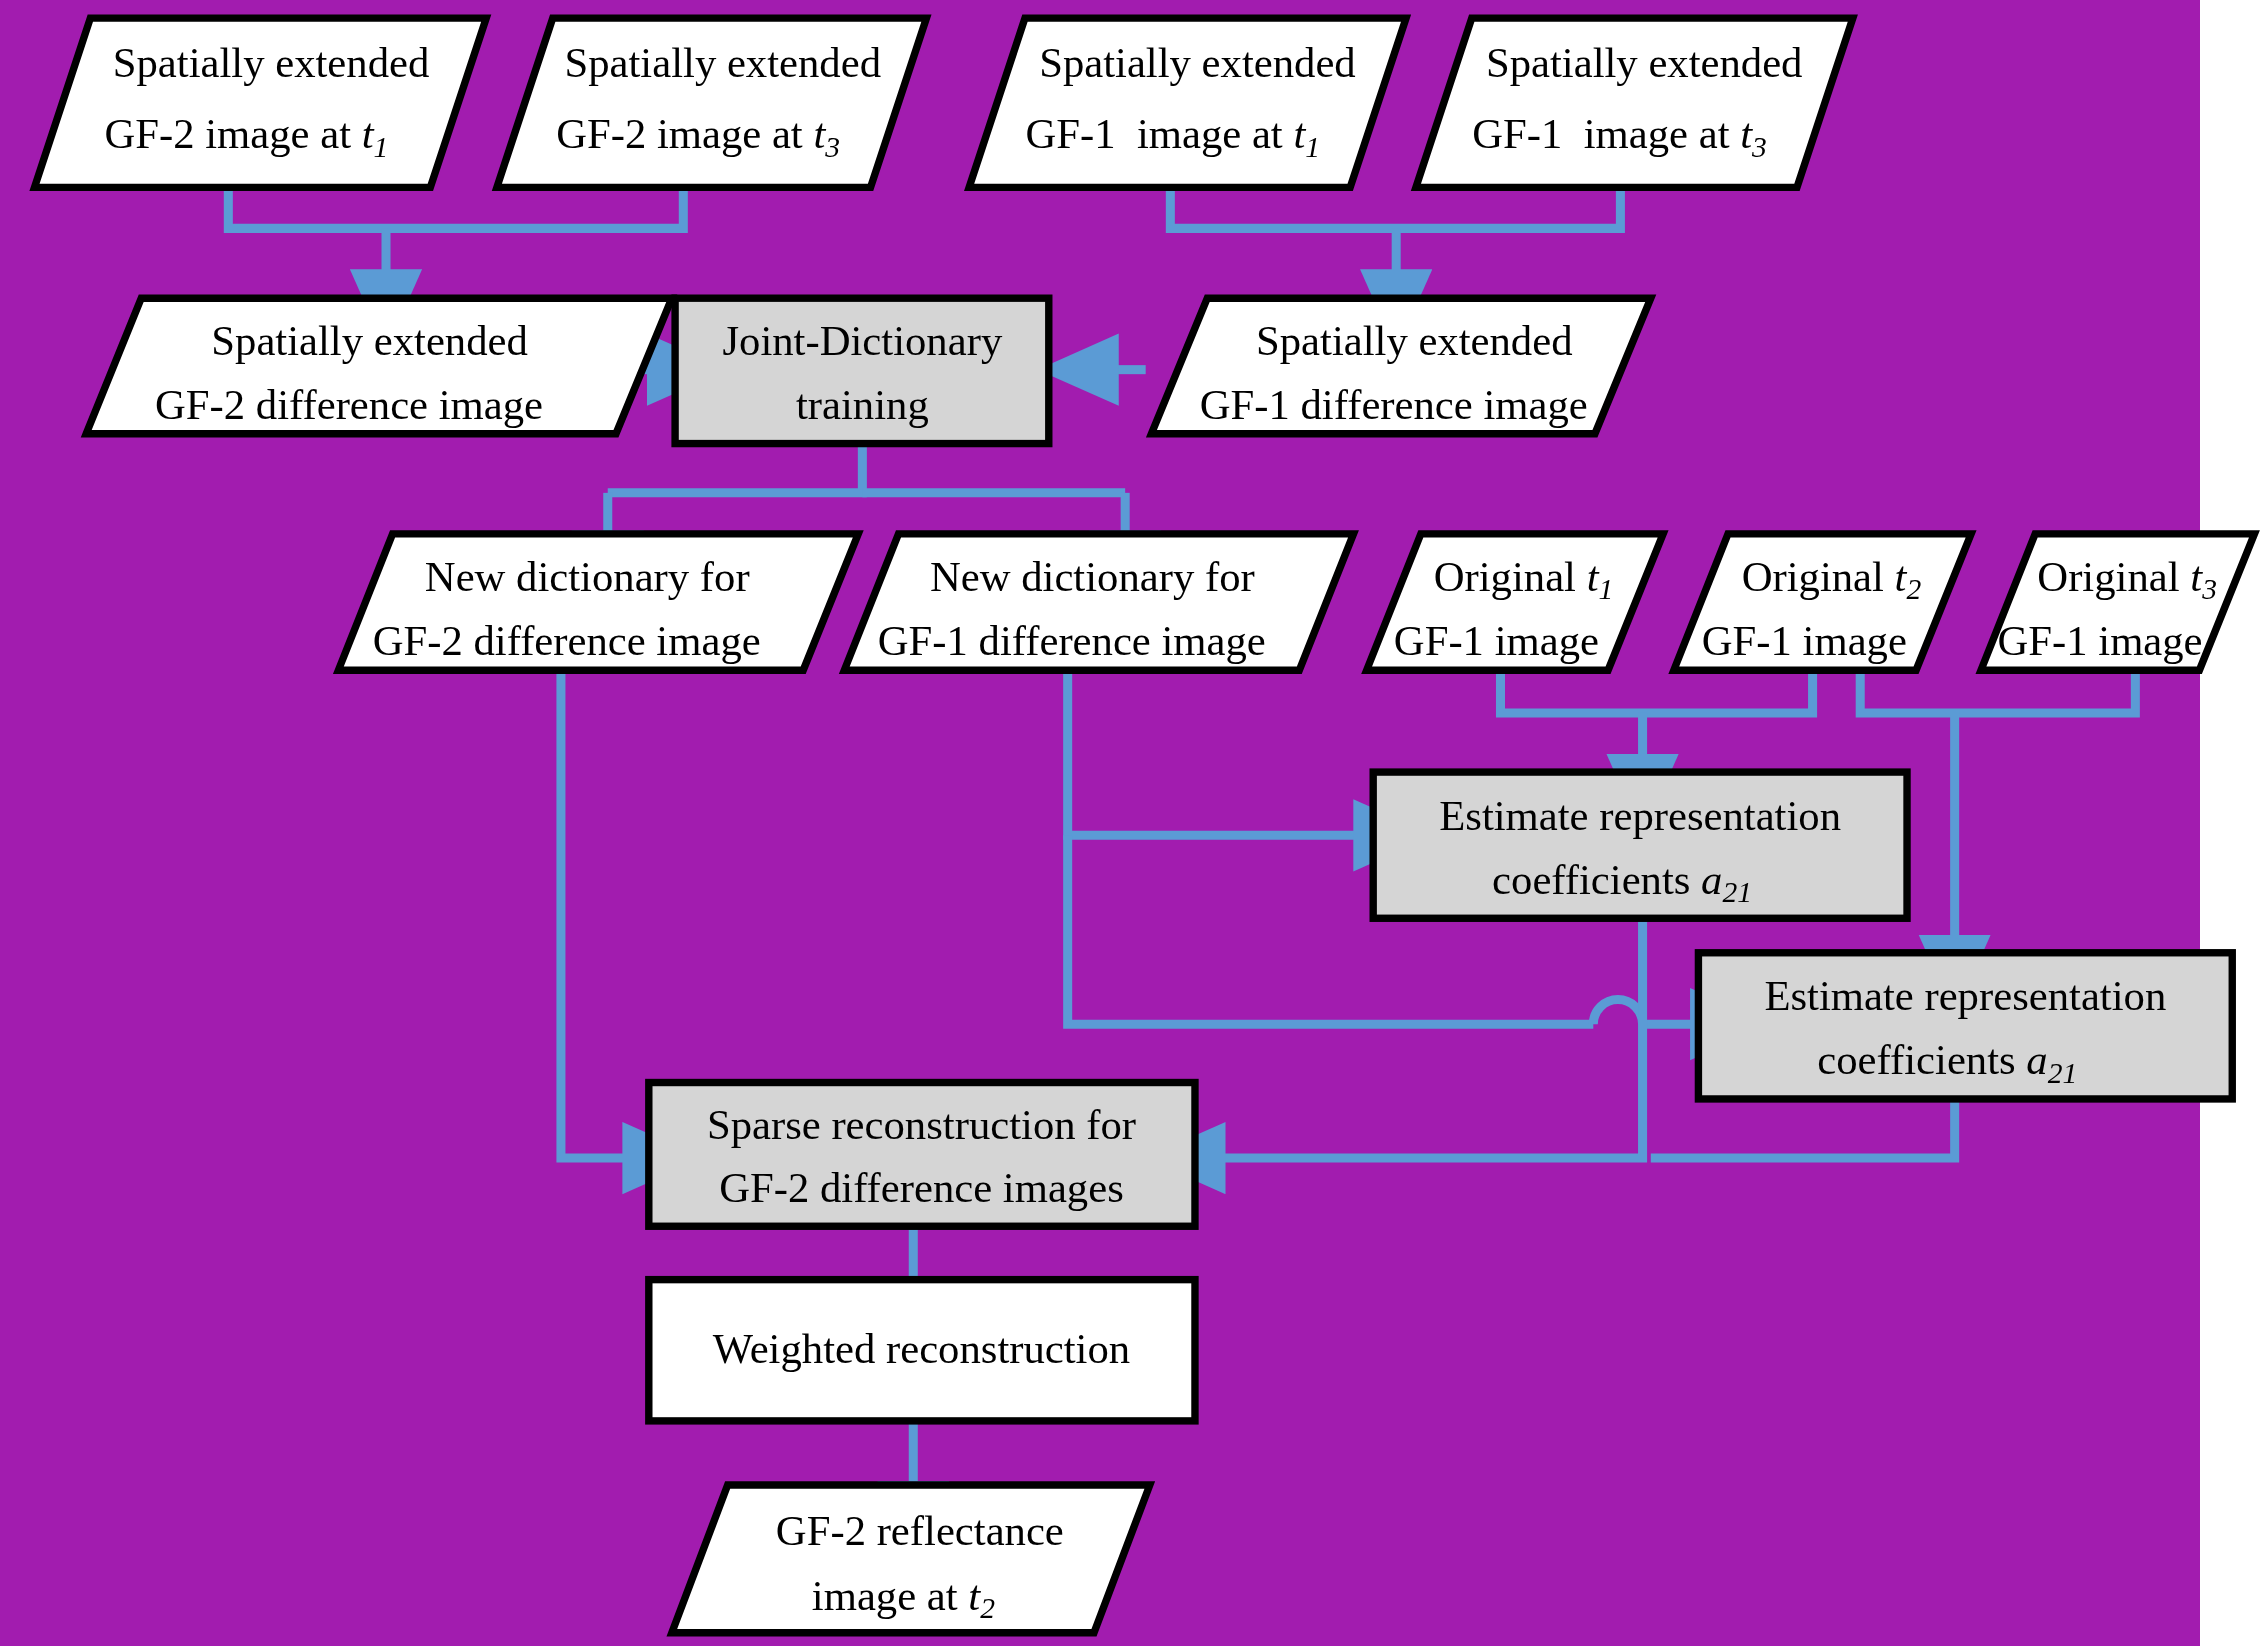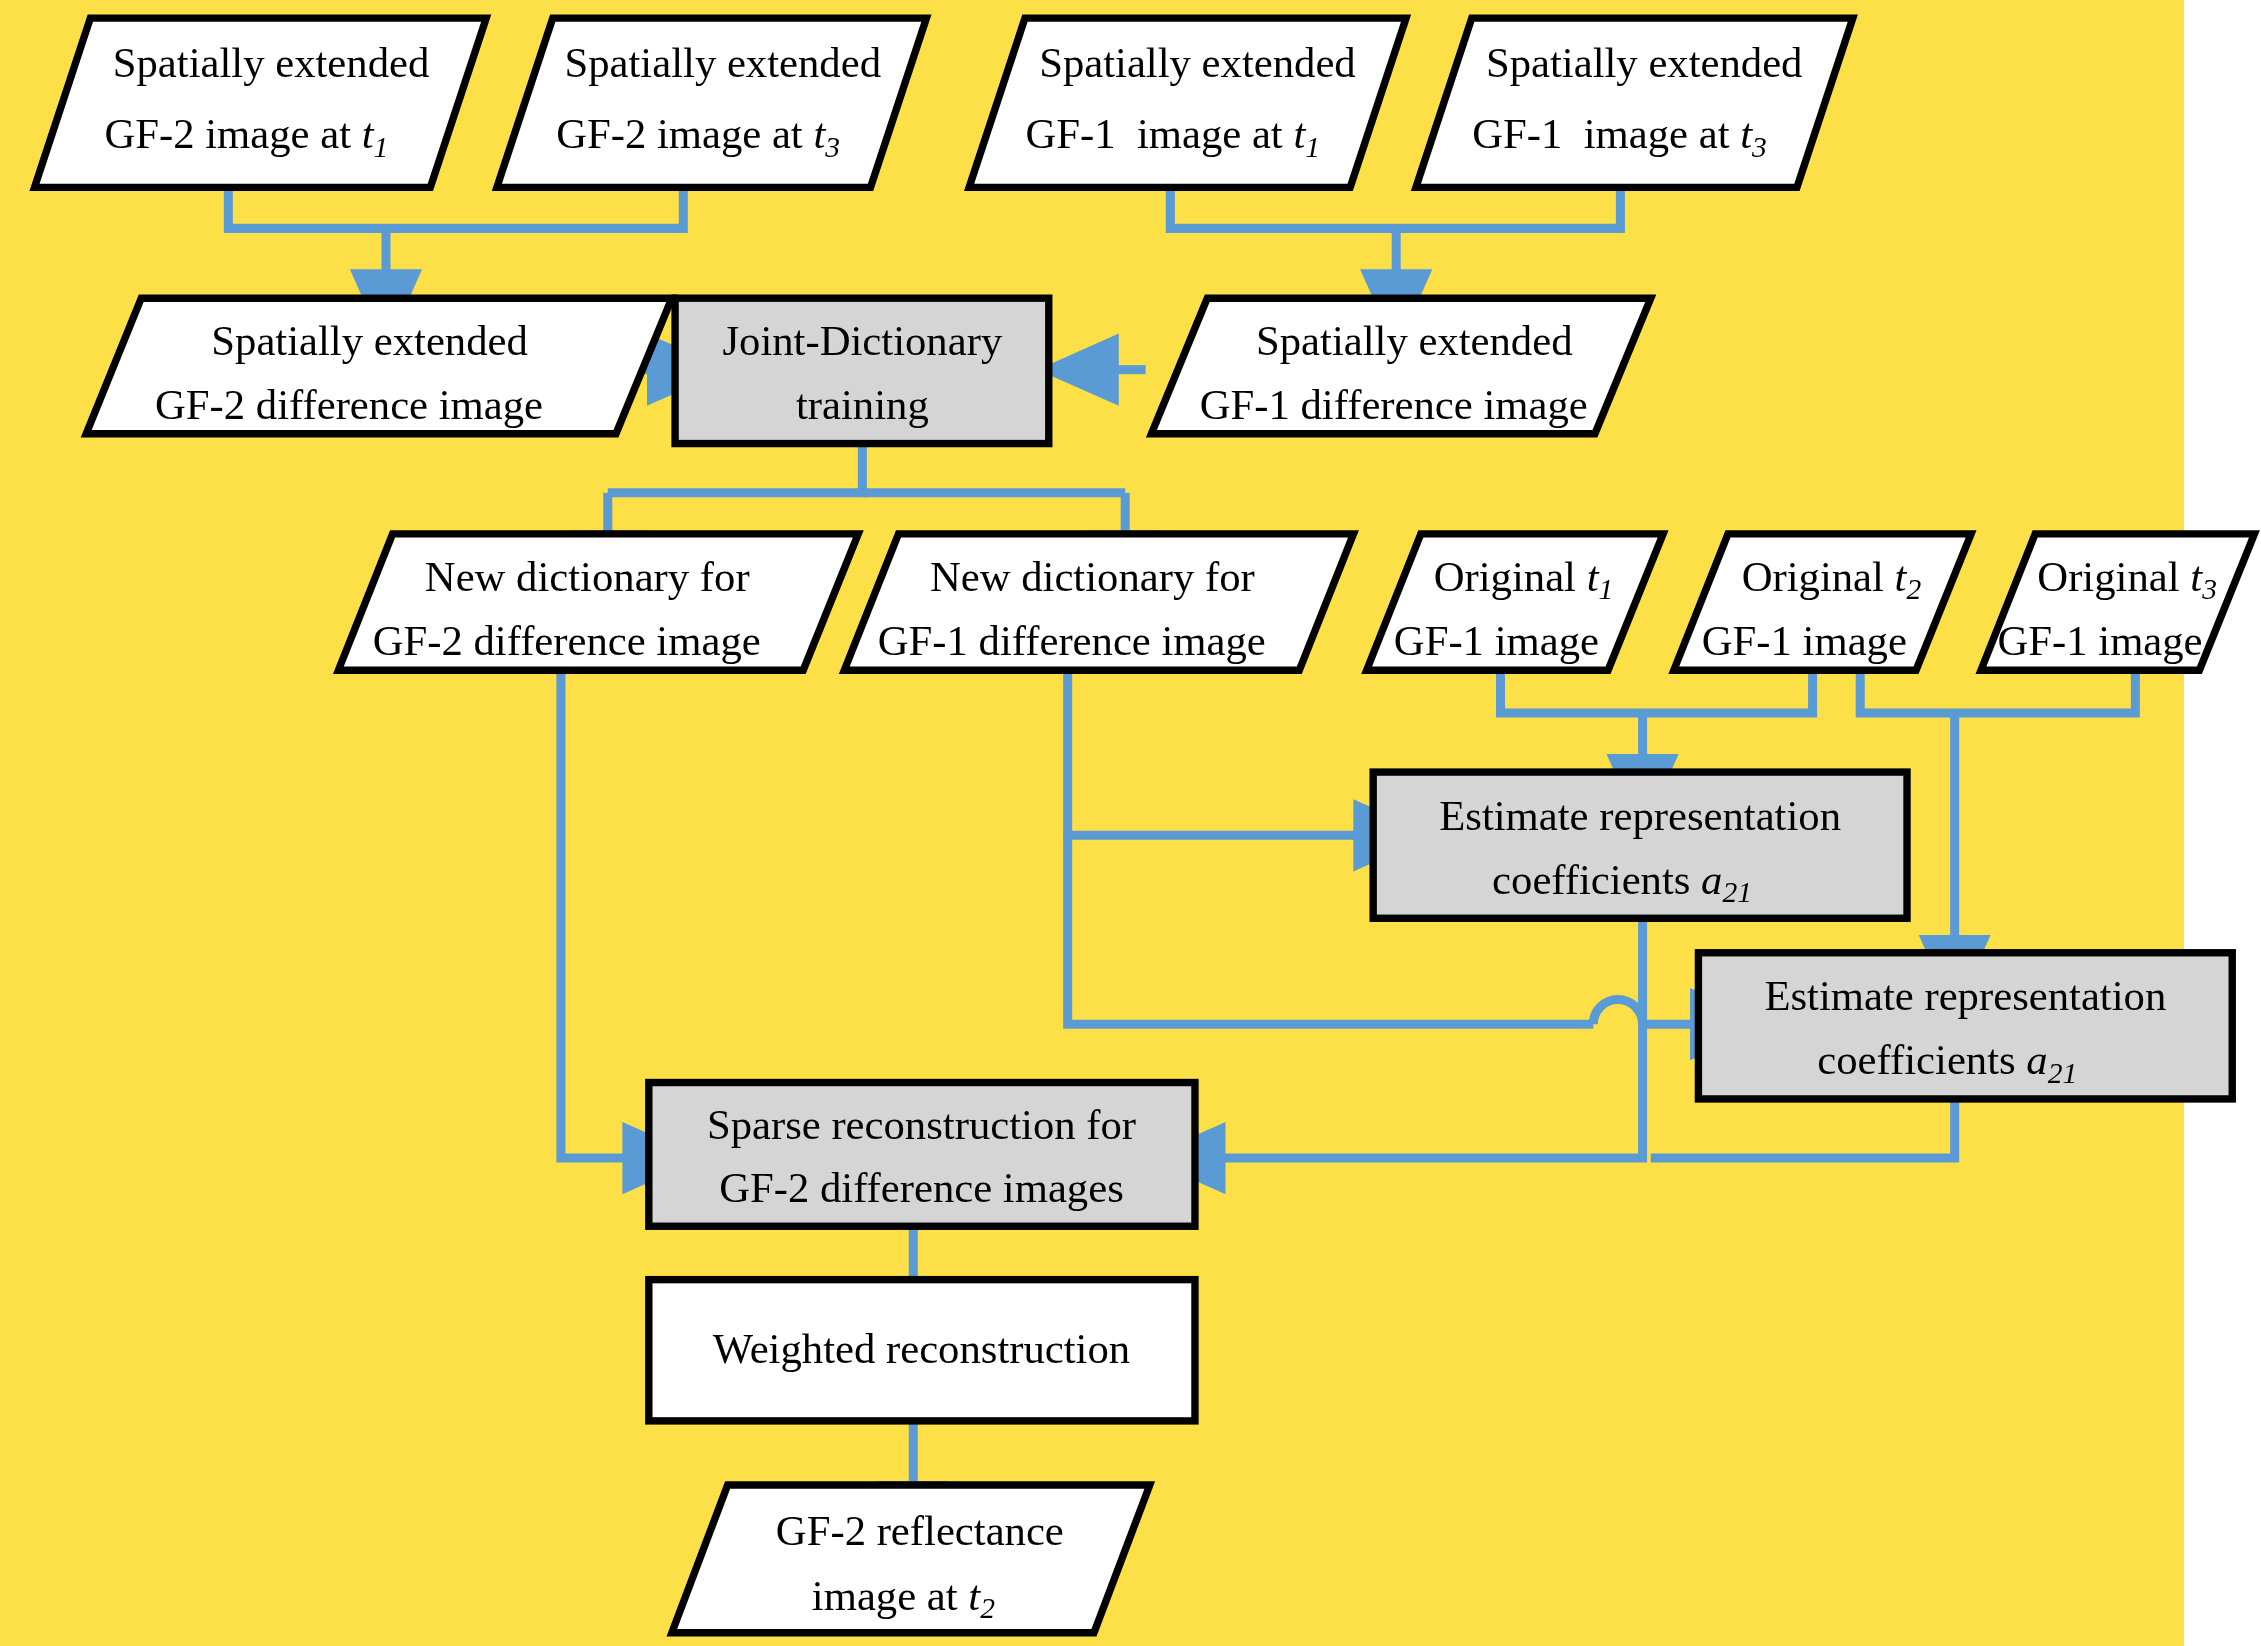--- a/index.html
+++ b/index.html
@@ -10,21 +10,22 @@
   body {
     width: 2261px;
     height: 1646px;
     font-family: "Liberation Serif", "DejaVu Serif", serif;
     overflow: hidden;
   }
   #diagram-root {
     position: relative;
     width: 2184px;
     height: 1646px;
-    background: #fde047;
+    background: #a21caf;
+    padding-left: 16px;
   }
   svg.flow {
     position: absolute;
     top: 0;
     left: 0;
     width: 2261px;
     height: 1646px;
   }
   .node-text {
     font-family: "Liberation Serif", "DejaVu Serif", serif;

